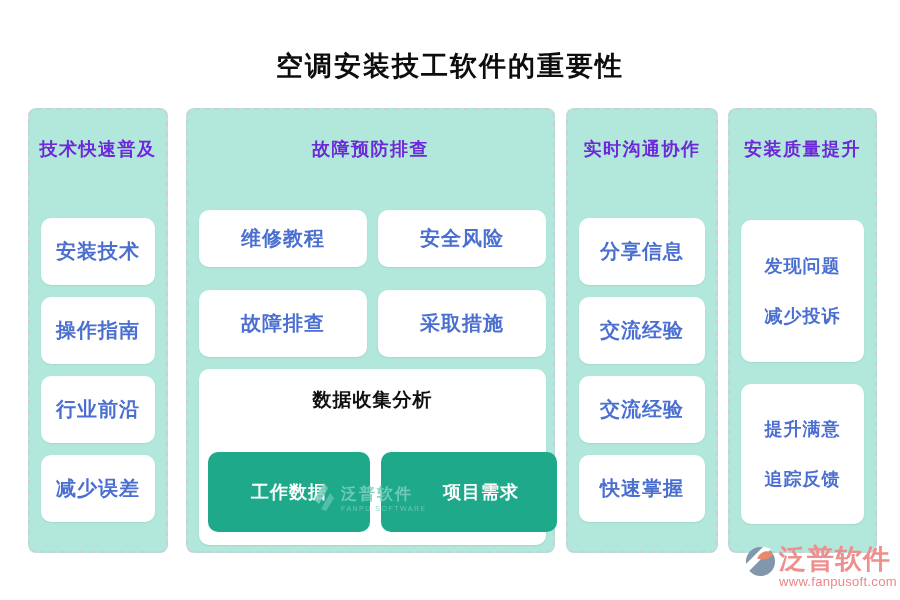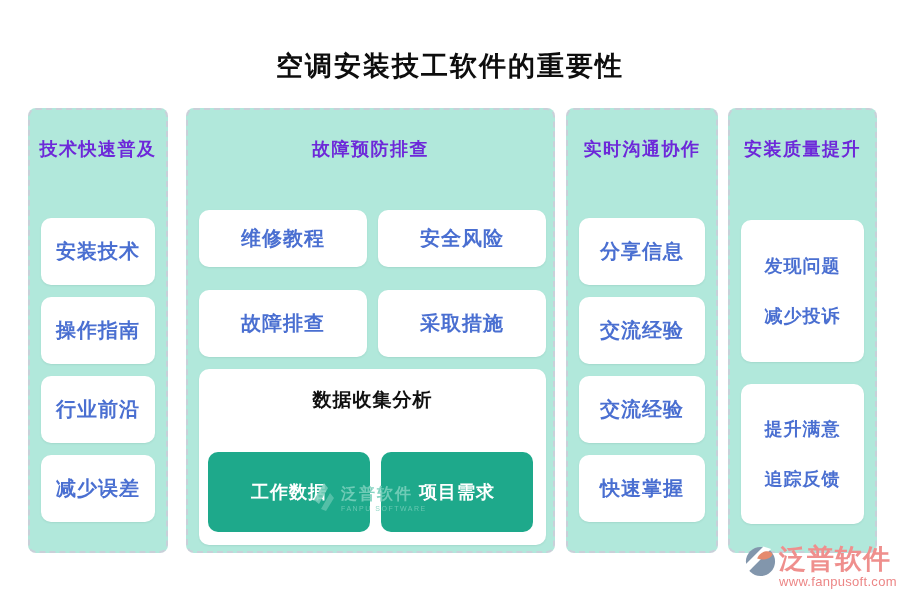--- a/index.html
+++ b/index.html
@@ -48,21 +48,21 @@
   .databox-title {
     position:absolute; top:18px; left:0; width:100%; text-align:center;
     font-size:19px; font-weight:bold; color:#101010; letter-spacing:1px;
   }
   .green-btn {
     position:absolute; top:342px; height:80px; border-radius:10px;
     background:#1ea98b; color:#ffffff; display:flex; align-items:center;
     justify-content:center; font-size:18px; font-weight:bold; letter-spacing:1px;
   }
   .green-btn-0 { left:20px;  width:162px; }
-  .green-btn-1 { left:193px; width:152px; }
+  .green-btn-1 { left:193px; width:152px;padding-left:24px; }
   
   .dual-card {
     left:11px; right:11px; flex-direction:column; gap:26px; font-size:18px;
   }
   .dual-card-0 { top:110px; height:142px; }
   .dual-card-1 { top:274px; height:140px; }
   
   .watermark {
     position:absolute; left:312px; top:480px; z-index:5;
     display:flex; align-items:flex-start; gap:5px; pointer-events:none;

